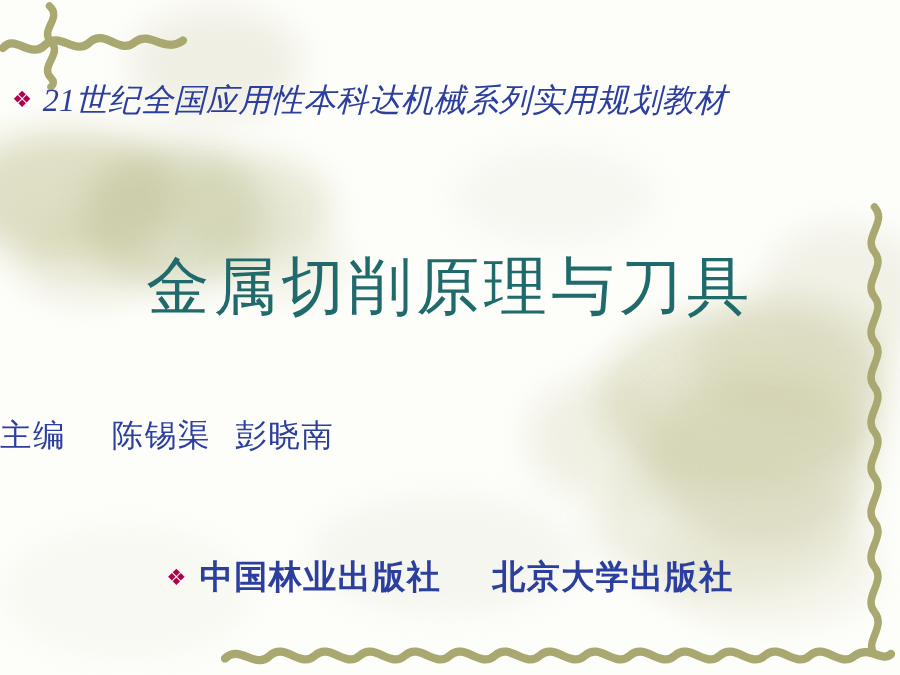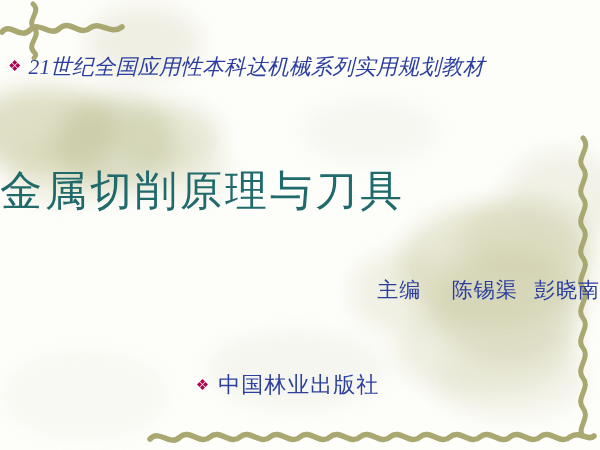--- a/index.html
+++ b/index.html
@@ -85,32 +85,33 @@
     letter-spacing: 0.2px;
     font-family: "Liberation Serif", "DejaVu Serif", serif;
     font-style: italic;
   }
 
   .main-title {
     position: absolute;
     left: 0;
     right: 0;
     top: 163px;
+    text-align: center;
     color: #206a6c;
     font-size: 42px;
     letter-spacing: 3px;
     font-family: "Liberation Serif", "DejaVu Serif", serif;
   }
 
   .editor-line {
     position: absolute;
     left: 0;
     right: 0;
     top: 276px;
-    text-align: right;
+    text-align: left;
     color: #2c3f9e;
     font-size: 21px;
     letter-spacing: 1px;
     font-family: "Liberation Serif", "DejaVu Serif", serif;
   }
 
   .editor-gap { display: inline-block; width: 18px; }
 
   .publisher-line {
     position: absolute;
@@ -122,20 +123,21 @@
     align-items: center;
     gap: 9px;
     white-space: nowrap;
   }
 
   .publisher-text {
     color: #2c3f9e;
     font-size: 22px;
     letter-spacing: 1px;
     font-family: "Liberation Serif", "DejaVu Serif", serif;
+    font-weight: bold;
   }
 
   .pub-gap { display: inline-block; width: 16px; }
 </style>
 </head>
 <body>
 
 <div id="slide">
 
   <div class="bg-layer">
@@ -201,15 +203,16 @@
     <span>主编</span>
     <span class="editor-gap"></span>
     <span style="margin-right: 10px;">陈锡渠</span>
     <span>彭晓南</span>
   </div>
 
   <div class="publisher-line">
     <span class="bullet">❖</span>
     <span class="publisher-text">中国林业出版社</span>
     <span class="pub-gap"></span>
+    <span class="publisher-text">北京大学出版社</span>
   </div>
 
 </div>
 
 </body></html>

